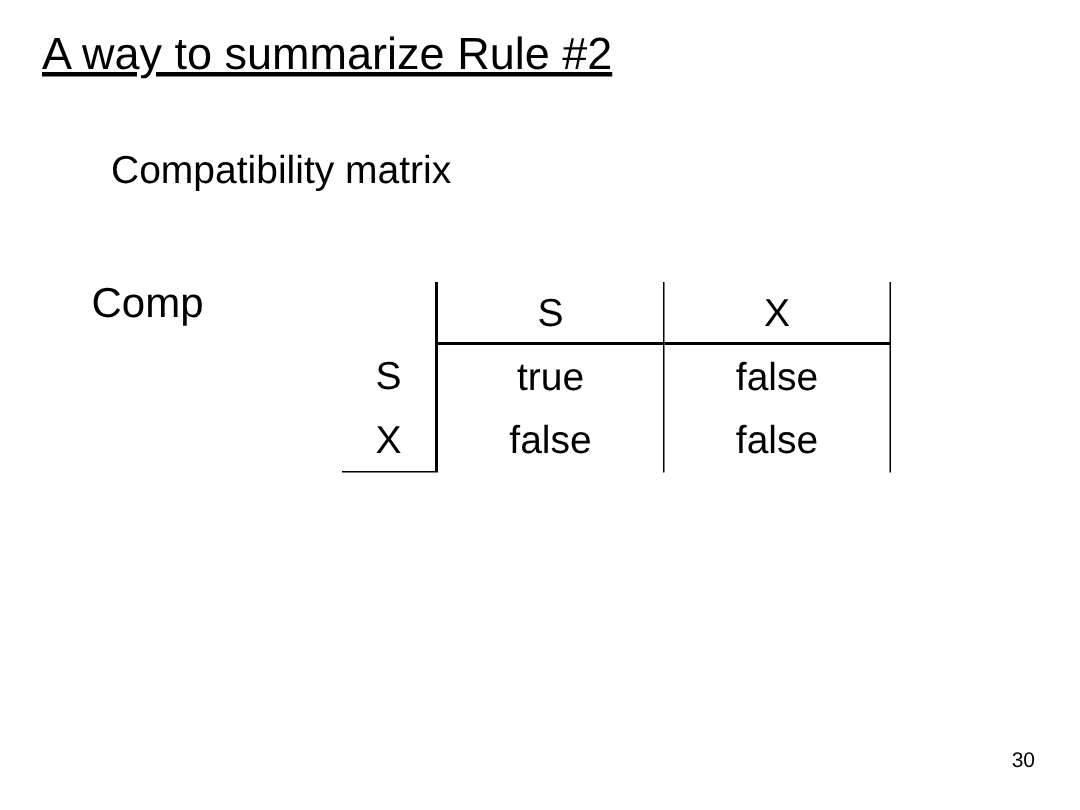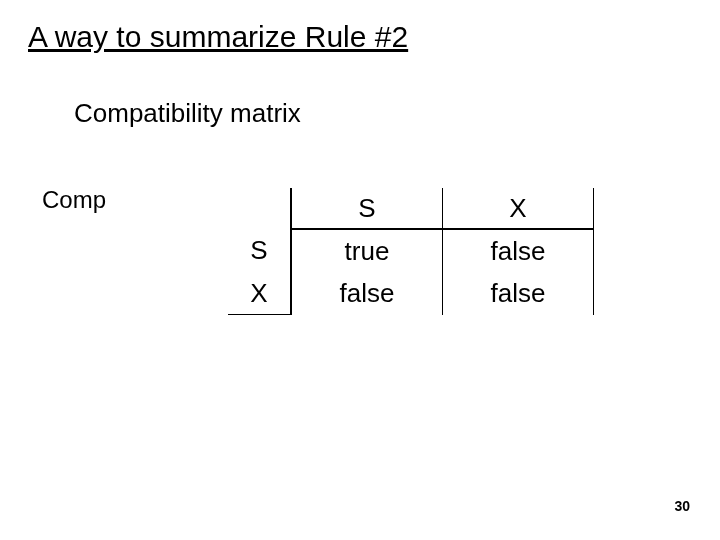--- a/index.html
+++ b/index.html
@@ -30,22 +30,22 @@
     position: absolute;
     top: 98px;
     left: 58px;
     font-size: 26px;
     font-weight: 400;
     margin-left: 16px;
   }
   .label {
     position: absolute;
     top: 186px;
-    left: 42px;
-    font-size: 24px;
+    left: 61px;
+    font-size: 28px;
   }
   .matrix {
     position: absolute;
     top: 188px;
     left: 228px;
     font-size: 26px;
   }
   .matrix table {
     border-collapse: collapse;
   }
@@ -80,21 +80,20 @@
   }
   .lastrow .rowhead {
     border-bottom: 1px solid #000;
   }
   .pagenum {
     position: absolute;
     right: 30px;
     bottom: 26px;
     font-size: 14px;
     font-family: Arial, sans-serif;
-    font-weight: bold;
   }
 </style>
 </head>
 <body>
 
 <div class="slide">
 
   <div class="title">A way to summarize Rule #2</div>
 
   <div class="subtitle">Compatibility matrix</div>

